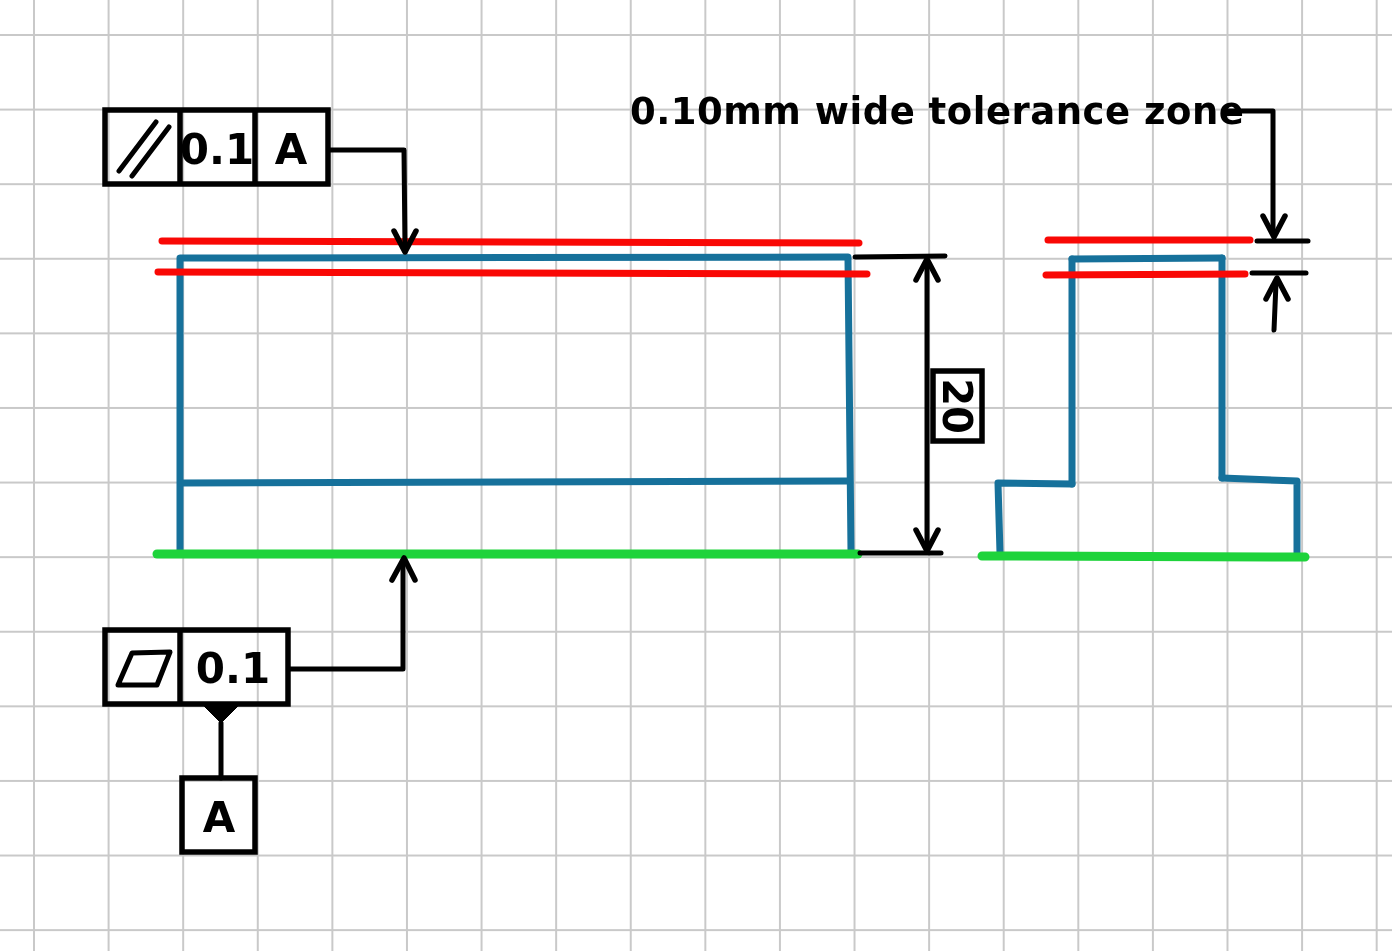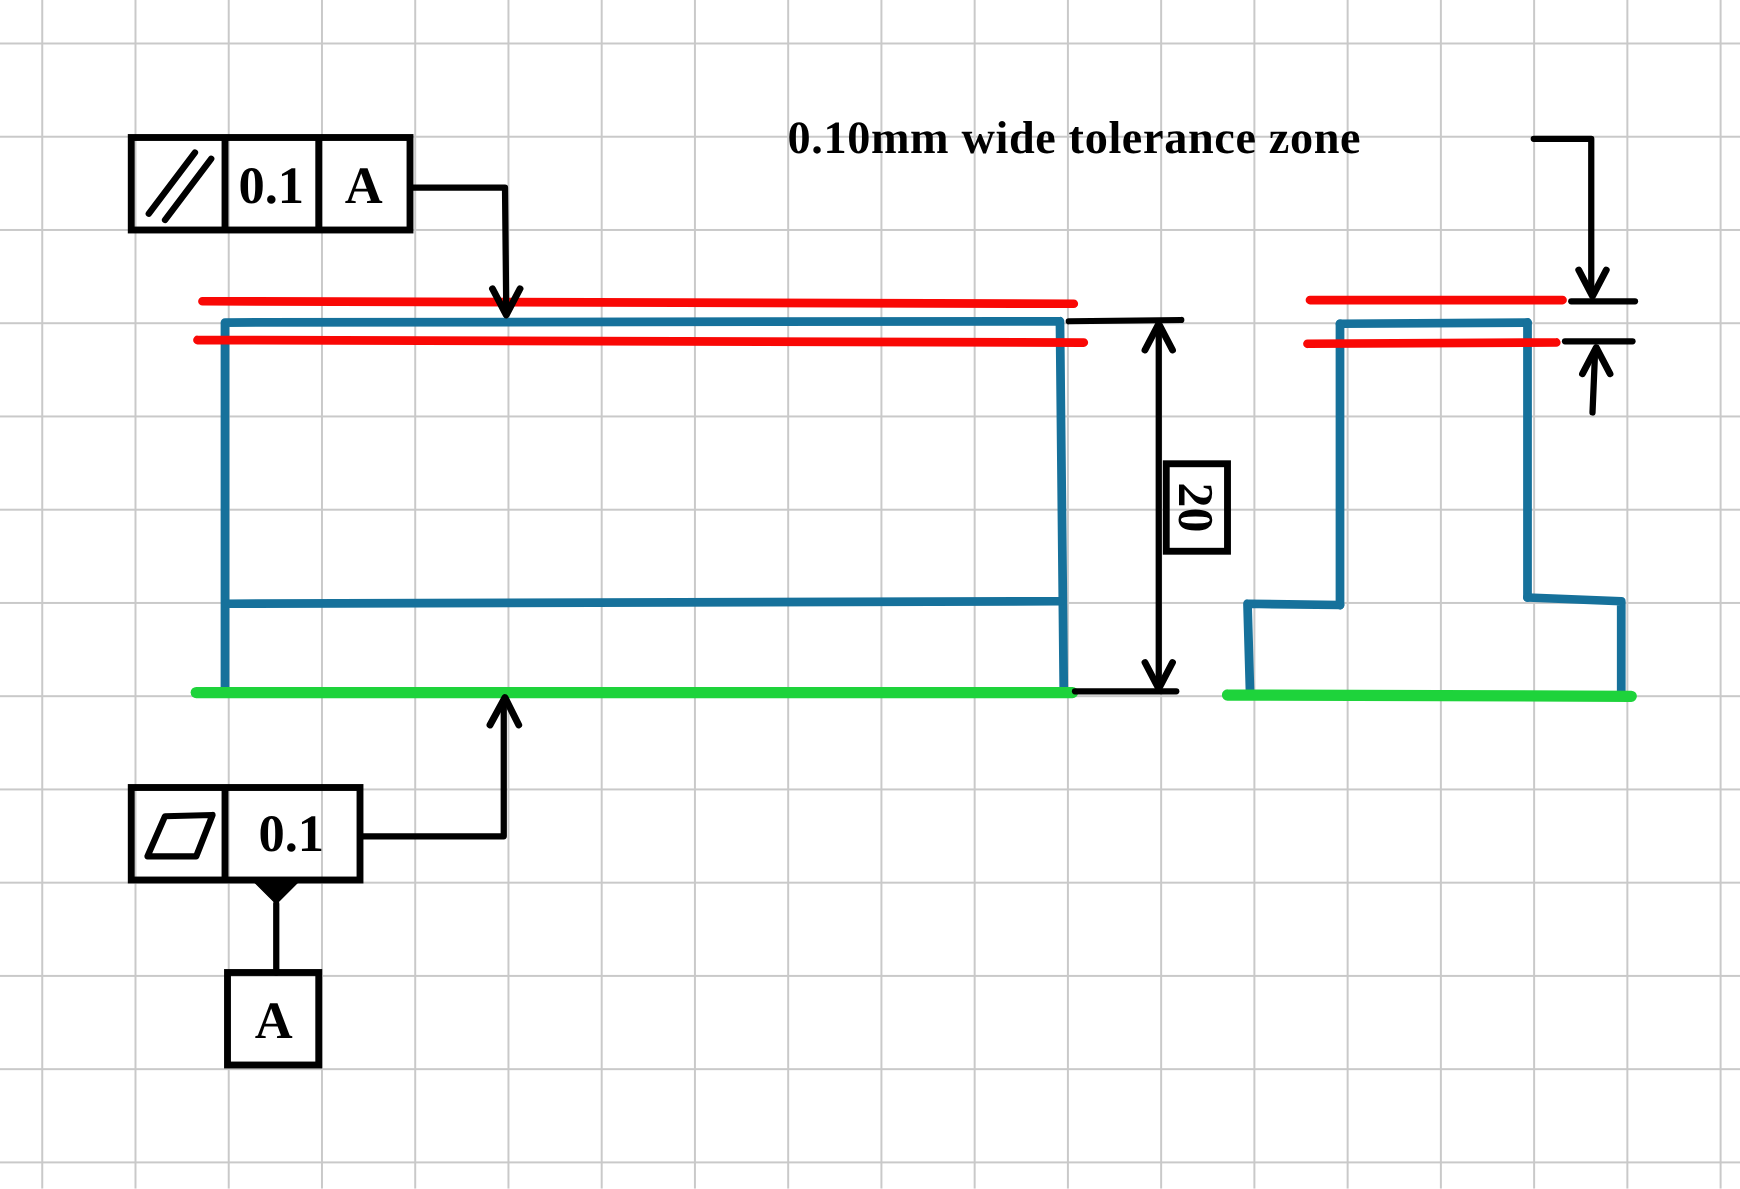--- a/index.html
+++ b/index.html
@@ -8,21 +8,20 @@
     position: relative;
     width: 1392px;
     height: 951px;
     background-color: #ffffff;
     background-image:
       linear-gradient(to right, #c9c9c9 1.5px, transparent 1.5px),
       linear-gradient(to bottom, #c9c9c9 1.5px, transparent 1.5px);
     background-size: 74.6px 74.6px;
     background-position: 33px 34px;
     overflow: hidden;
-    font-family: Liberation Serif, serif;
   }
   svg { position: absolute; left: 0; top: 0; }
   .blue   { stroke: #16719b; stroke-width: 7;   fill: none; stroke-linecap: round; stroke-linejoin: round; }
   .red    { stroke: #f90805; stroke-width: 7;   fill: none; stroke-linecap: round; }
   .green  { stroke: #1ed33b; stroke-width: 9;   fill: none; stroke-linecap: round; }
   .blk    { stroke: #000000; stroke-width: 5;   fill: none; stroke-linecap: round; stroke-linejoin: round; }
   .box    { stroke: #000000; stroke-width: 5.5; fill: none; stroke-linejoin: miter; }
   .arrow  { stroke: #000000; stroke-width: 5.5; fill: none; stroke-linecap: round; stroke-linejoin: round; }
   .fillblk{ fill: #000000; stroke: #000000; stroke-linejoin: round; }
   text { fill: #000000; }

